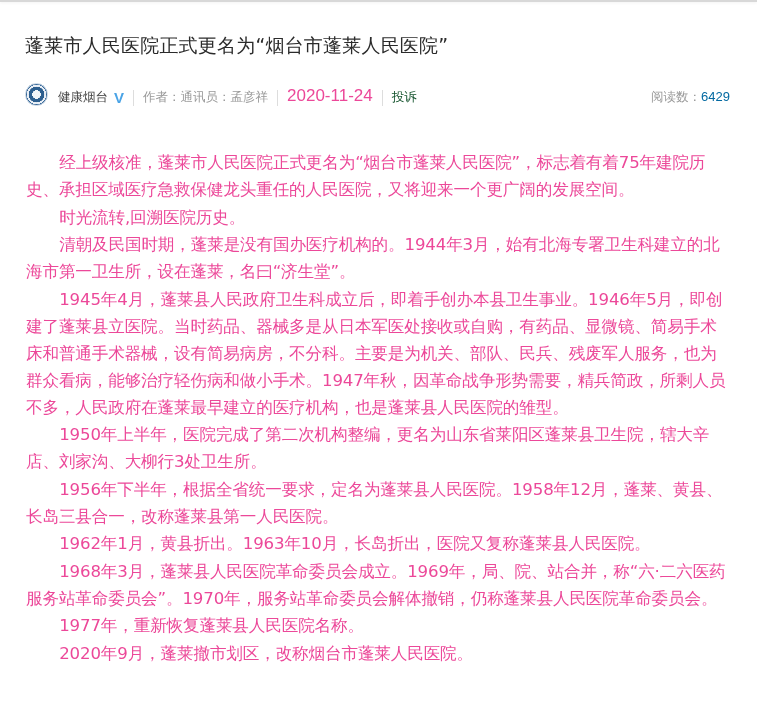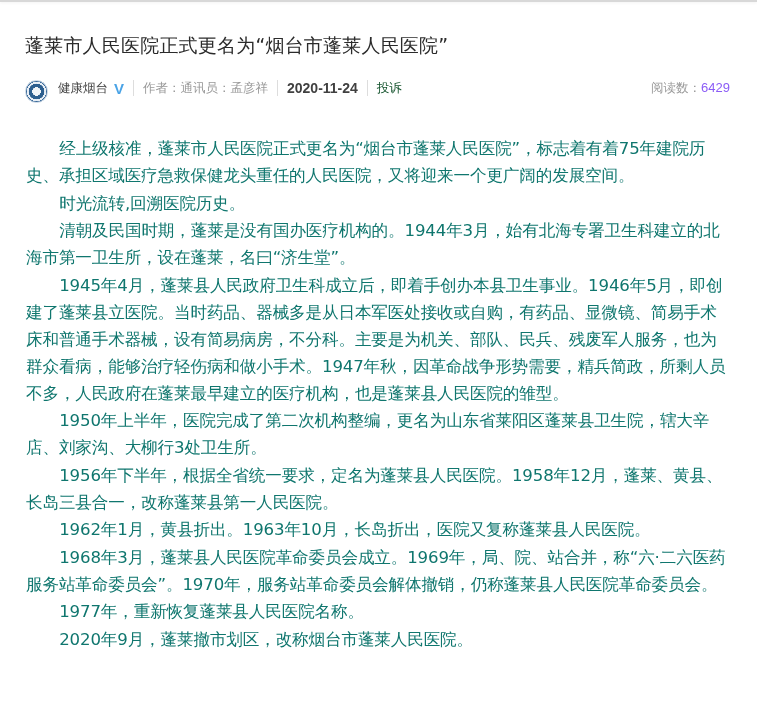--- a/index.html
+++ b/index.html
@@ -40,21 +40,21 @@
     letter-spacing: 0.2px;
     white-space: nowrap;
   }
   .meta {
     position: absolute;
     left: 25px;
     top: 80px;
     width: 705px;
     height: 26px;
     display: flex;
-    align-items: flex-start;
+    align-items: flex-end;
     font-size: 12.5px;
     color: #999999;
   }
   .logo {
     width: 21px;
     height: 21px;
     border-radius: 50%;
     background: radial-gradient(circle at 50% 50%, #f0f4f8 0 28%, #2d5f8f 30% 52%, #e8eef5 54% 64%, #3b6b9b 66% 100%);
     border: 1px solid #c9d6e3;
     flex: 0 0 auto;
@@ -72,36 +72,36 @@
     font-family: "Liberation Sans", sans-serif;
   }
   .sep {
     width: 1px;
     height: 16px;
     background: #dddddd;
     margin: 0 9px;
     flex: 0 0 auto;
   }
   .author { color: #999999; }
-  .date { color: #404040; font-family: "Liberation Sans", sans-serif; font-size: 14px; font-weight: bold; }
+  .date { color: #ec4899; font-family: "Liberation Sans", sans-serif; font-size: 17px; }
   .report { color: #14532d; }
   .reads {
     margin-left: auto;
     color: #999999;
   }
-  .reads .num { font-family: "Liberation Sans", sans-serif; font-size: 13px; color: #8b5cf6; }
+  .reads .num { font-family: "Liberation Sans", sans-serif; font-size: 13px; color: #0369a1; }
 
   .content {
     position: absolute;
     left: 26px;
-    top: 135px;
+    top: 149px;
     width: 702px;
     font-size: 16.6px;
     line-height: 27px;
-    color: #0f766e;
+    color: #ec4899;
   }
   .content p {
     margin: 0 0 0.5px 0;
     text-indent: 2em;
     letter-spacing: -0.15px;
     word-break: break-all;
   }
 </style>
 </head>
 <body>

